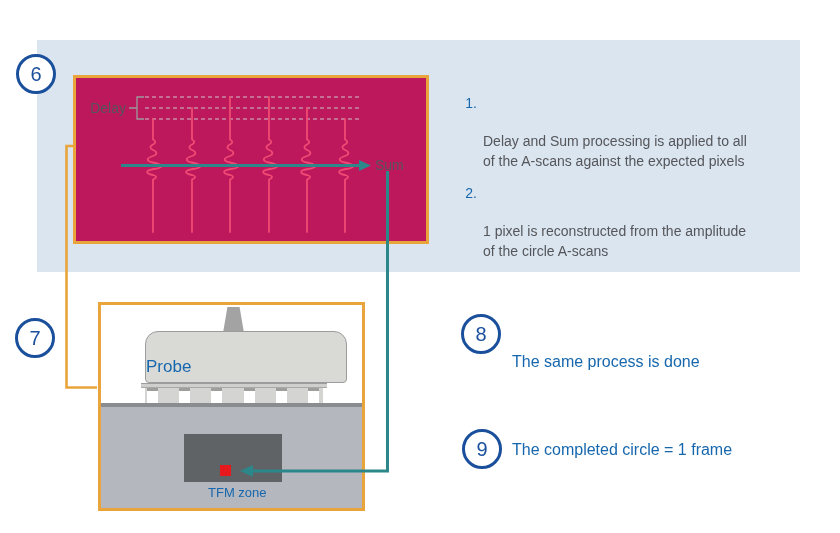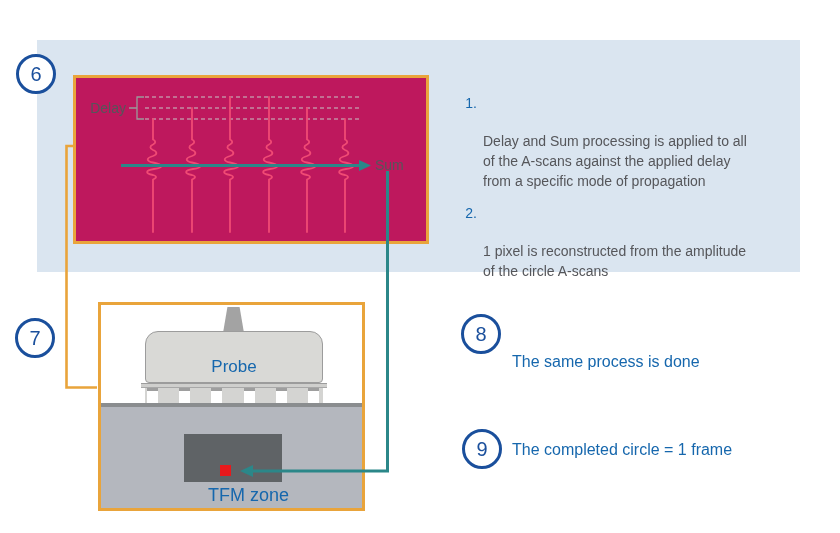--- a/index.html
+++ b/index.html
@@ -34,34 +34,34 @@
   .notes{position:absolute;left:462px;top:93px;width:300px;z-index:10;}
   .note{display:flex;gap:6px;margin-bottom:12px;font-size:14px;line-height:20px;}
   .note .num{color:var(--c_blue_text);min-width:15px;text-align:right;}
   .note .nlines{color:var(--c_gray_text);margin-top:38px;}
 
   
   .probe-box{position:absolute;left:98px;top:302px;width:261px;height:203px;background:#fff;
         border:3px solid var(--c_orange);z-index:10;}
   .probe-connector{position:absolute;left:122px;top:2px;width:21px;height:26px;background:var(--c_cable);
         clip-path:polygon(21% 0,79% 0,100% 100%,0 100%);}
-  .probe-body{position:absolute;left:44px;top:26px;width:178px;height:52px;background:var(--c_probe);
+  .probe-body{position:absolute;left:44px;top:26px;width:202px;height:52px;background:var(--c_probe);
         border:1.5px solid var(--c_probe_edge);border-radius:13px 13px 4px 4px;
-        display:flex;align-items:flex-end;justify-content:center;box-sizing:border-box;}
+        display:flex;align-items:flex-end;box-sizing:border-box;}
   .probe-label{color:var(--c_blue_text);font-size:17px;margin-bottom:5px;}
   .carrier{position:absolute;left:40px;top:78px;width:186px;height:5px;background:#cfcfcd;
         border-top:1px solid var(--c_probe_edge);border-bottom:1px solid #a8a8a8;box-sizing:border-box;}
   .wedge{position:absolute;left:44px;top:83px;width:178px;height:15px;background:#d4d4d2;}
   .slot{position:absolute;top:0;width:11px;height:15px;background:#fff;
         border-top:3px solid #9e9e9e;box-sizing:border-box;}
   .material{position:absolute;left:0;top:98px;width:261px;height:105px;background:var(--c_material);
         border-top:4px solid var(--c_surface);box-sizing:border-box;}
   .tfm{position:absolute;left:83px;top:27px;width:98px;height:48px;background:var(--c_tfm);}
   .pixel{position:absolute;left:36px;top:31px;width:11px;height:11px;background:var(--c_red);}
-  .tfm-label{position:absolute;left:107px;top:78px;color:var(--c_blue_text);font-size:18px;white-space:nowrap;}
+  .tfm-label{position:absolute;left:107px;top:78px;color:var(--c_blue_text);font-size:13px;white-space:nowrap;}
 
   
   .caption{position:absolute;color:var(--c_blue_text);font-size:16px;line-height:21px;z-index:10;}
   #cap8{left:512px;top:315px;margin-top:36px;}
   #cap9{left:512px;top:439px;}
 
   
   .overlay{position:absolute;left:0;top:0;width:840px;height:533px;z-index:40;pointer-events:none;}
   .orange-conn{stroke:var(--c_orange);stroke-width:2.6;fill:none;}
   .teal-conn{stroke:var(--c_teal);stroke-width:3;fill:none;}
@@ -147,22 +147,21 @@
       <polygon class="sumhead" points="283,82 295,87.5 283,93"></polygon>
       <text class="glabel" x="299" y="92">Sum</text>
     </svg>
   </div>
 
   <div class="notes">
     <div class="note">
       <span class="num">1.</span>
       <div class="nlines">
         <div>Delay and Sum processing is applied to all</div>
-        <div>of the A-scans against the applied delay</div>
-        <div>from a specific mode of propagation</div>
+        <div>of the A-scans against the expected pixels</div>
       </div>
     </div>
     <div class="note">
       <span class="num">2.</span>
       <div class="nlines">
         <div>1 pixel is reconstructed from the amplitude</div>
         <div>of the circle A-scans</div>
       </div>
     </div>
   </div>

